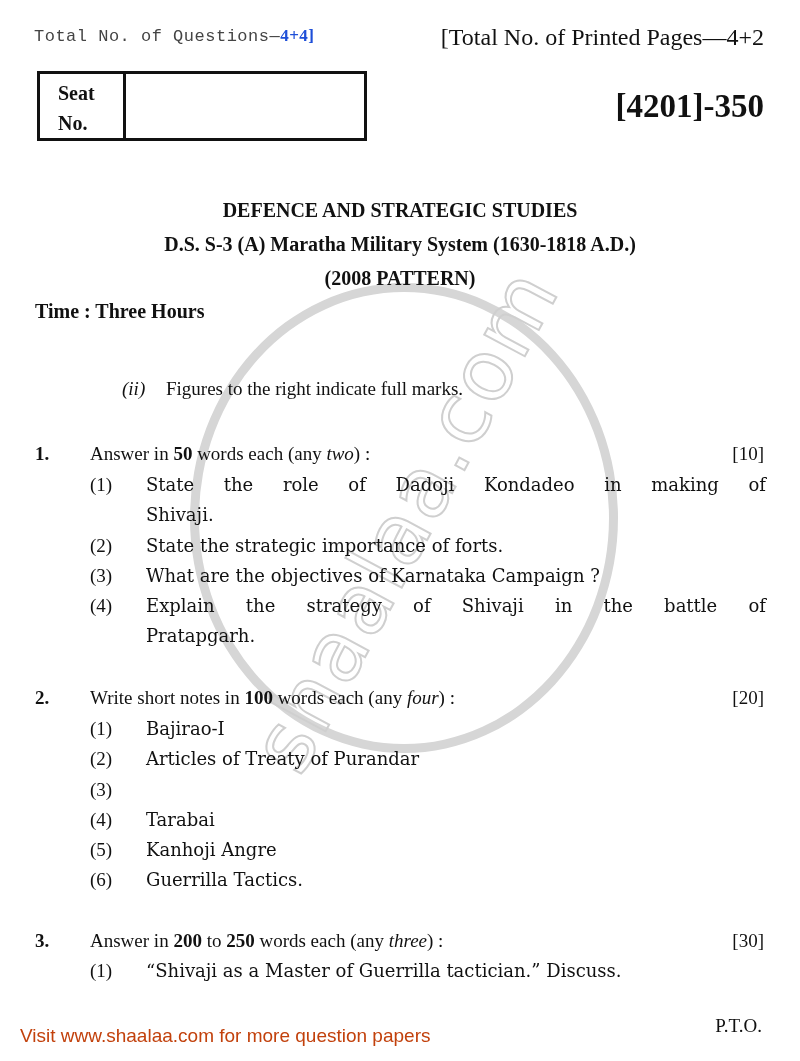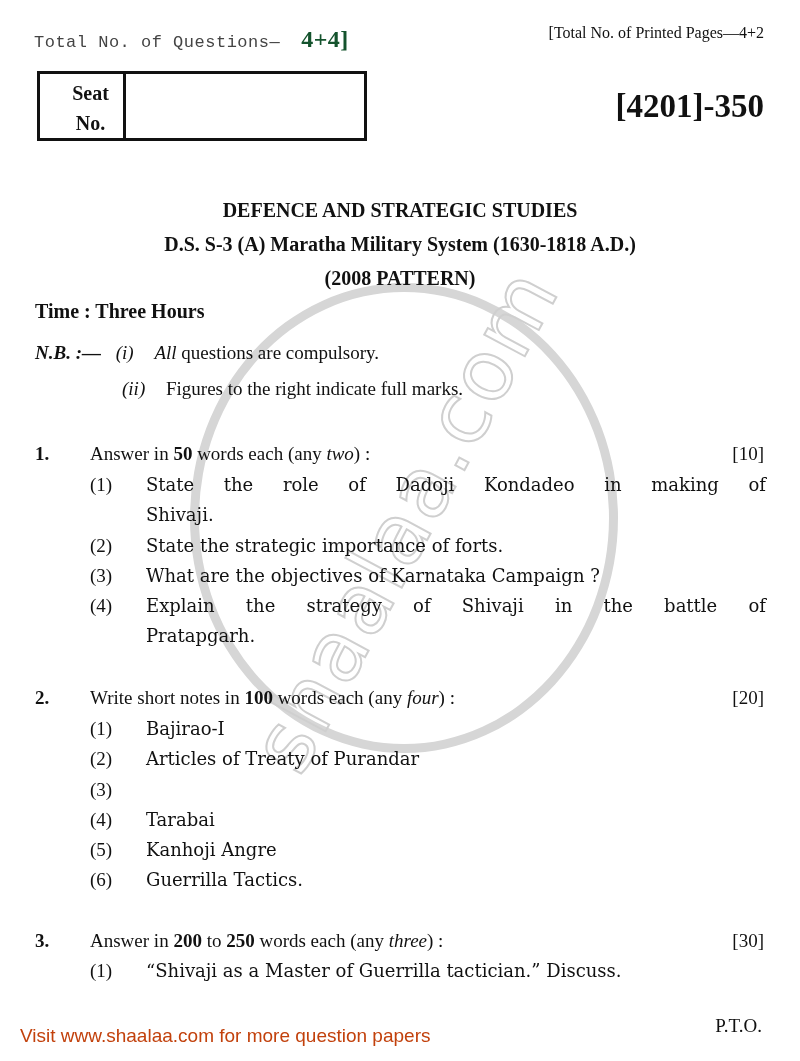--- a/index.html
+++ b/index.html
@@ -9,25 +9,25 @@
 
   
   .wm-circle { position:absolute; left:190px; top:283px; width:428px; height:470px;
                border:9px solid #d6d6d6; border-radius:50%; box-sizing:border-box; }
   .wm-text { position:absolute; left:405px; top:520px; transform:translate(-50%,-50%) rotate(-62deg);
              font-family:"DejaVu Sans","Liberation Sans",sans-serif; font-size:84px; color:transparent;
              -webkit-text-stroke:2px #cfcfcf; letter-spacing:2px; white-space:nowrap; }
 
   .top-left { position:absolute; left:34px; top:26px; font-family:"Liberation Mono","DejaVu Sans Mono",monospace;
               font-size:17px; color:#444; letter-spacing:0.5px; }
-  .top-left b { font-family:"Liberation Serif",serif; color:#14532d; font-size:24px;margin-left:21px; }
-  .top-right { position:absolute; right:36px; top:24px; font-family:"Liberation Serif",serif; font-size:16px; }
+  .top-left b { font-family:"Liberation Serif",serif; color:#1d4ed8; font-size:17px; }
+  .top-right { position:absolute; right:36px; top:24px; font-family:"Liberation Serif",serif; font-size:24px; }
 
   .seat-box { position:absolute; left:37px; top:71px; width:330px; height:70px; border:3px solid #111;
-              box-sizing:border-box; display:flex;text-align:center; }
+              box-sizing:border-box; display:flex; }
   .seat-label { width:86px; border-right:3px solid #111; font-family:"Liberation Serif",serif; font-weight:bold;
                 font-size:20px; line-height:30px; padding:4px 0 0 18px; box-sizing:border-box; }
   .paper-code { position:absolute; right:36px; top:88px; font-family:"Liberation Serif",serif; font-weight:bold;
                 font-size:33px; }
 
   .center { position:absolute; left:0; width:800px; text-align:center; font-family:"Liberation Serif",serif;
             font-weight:bold; font-size:20px; }
 
   .time { position:absolute; left:35px; top:300px; font-family:"Liberation Serif",serif; font-weight:bold; font-size:20px; }
   .maxm { position:absolute; right:36px; top:300px; font-family:"Liberation Serif",serif; font-weight:bold; font-size:20px; }
@@ -69,25 +69,20 @@
     <div style="flex:1"></div>
   </div>
   <div class="paper-code">[4201]-350</div>
 
   <div class="center" style="top:199px">DEFENCE AND STRATEGIC STUDIES</div>
   <div class="center" style="top:233px">D.S. S-3 (A) Maratha Military System (1630-1818 A.D.)</div>
   <div class="center" style="top:267px">(2008   PATTERN)</div>
 
   <div class="time">Time : Three Hours</div>
 
-  <div class="nb" style="top:342px">
-    <b><i>N.B. :—</i></b>
-    <span style="margin-left:10px"><i>(i)</i></span>
-    <span style="margin-left:16px"><i>All</i><span> questions are compulsory.</span></span>
-  </div>
   <div class="nb" style="top:378px; left:122px">
     <i>(ii)</i>
     <span style="margin-left:16px">Figures to the right indicate full marks.</span>
   </div>
 
   <div class="q" style="top:443px">
     <span class="qnum">1.</span>
     <span class="qtext"><span>Answer in </span><b>50</b><span> words each (any </span><i>two</i><span>) :</span></span>
     <span class="qmarks">[10]</span>
   </div>

